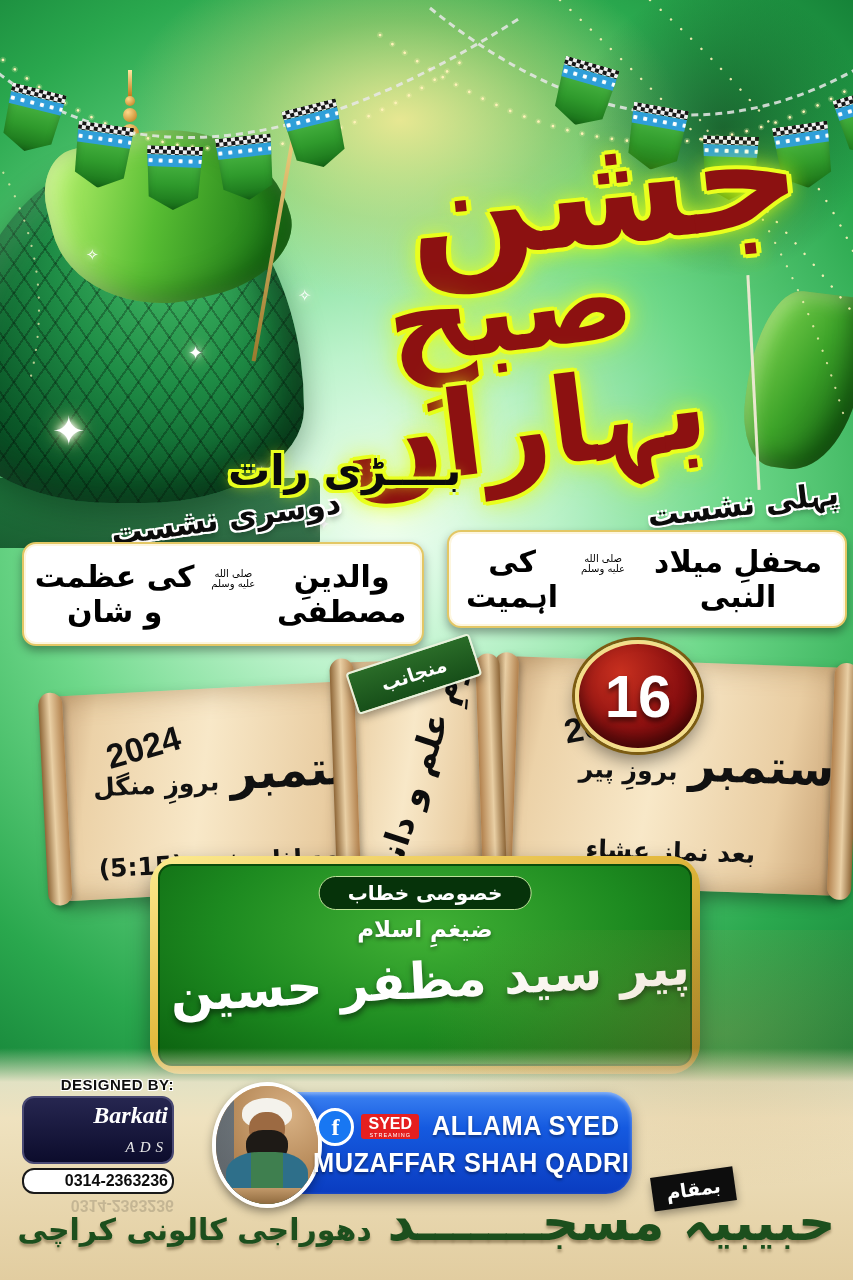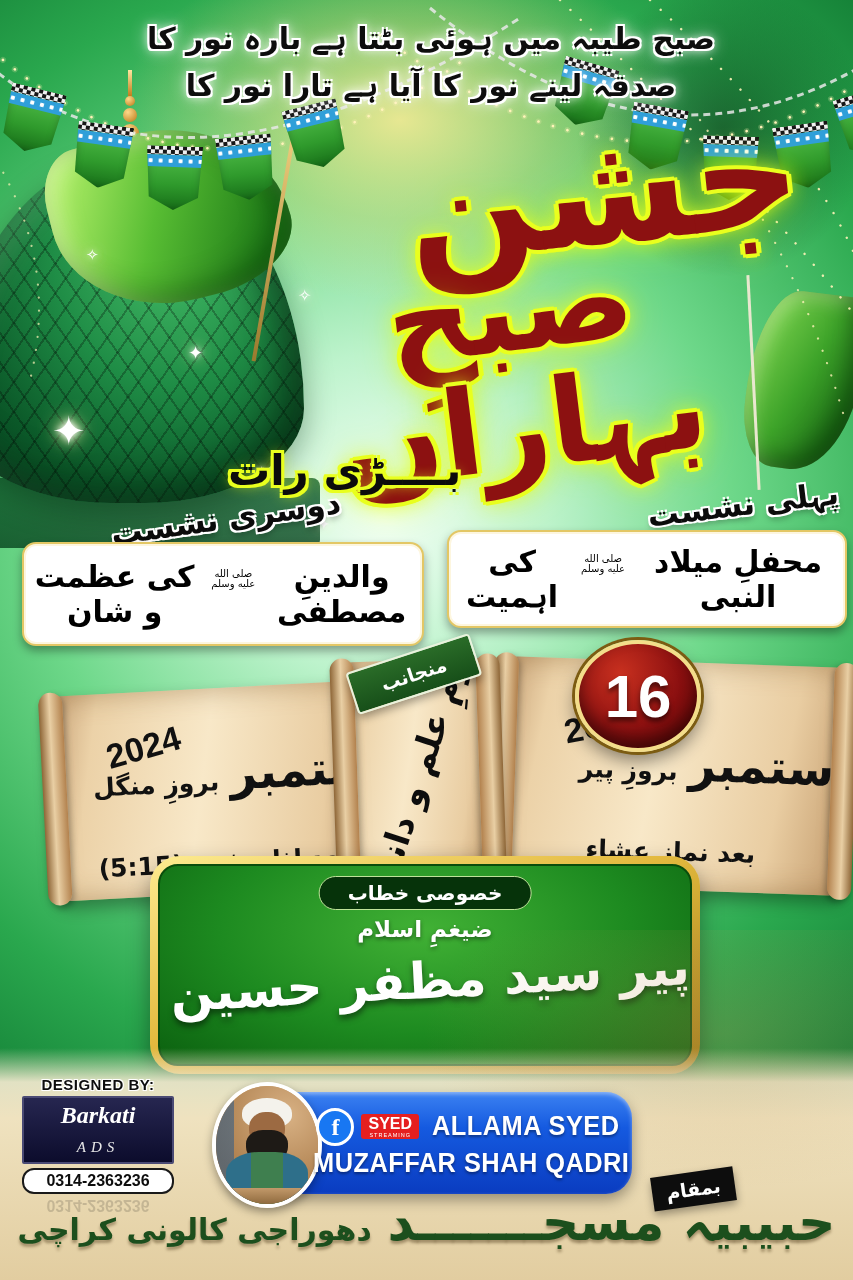--- a/index.html
+++ b/index.html
@@ -123,35 +123,35 @@
   .org-ribbon{position:absolute;left:12px;top:-8px;width:126px;height:40px;transform:rotate(-16deg);
     background:linear-gradient(#2a6c28,#174f19);border:2px solid #e9f2dd;border-radius:4px;
     display:flex;align-items:center;justify-content:center;color:#fff;font-weight:bold;font-size:19px;direction:rtl;
     box-shadow:0 4px 8px rgba(0,0,0,.35);z-index:3;}
   .org-name{position:absolute;left:50%;top:54%;transform:translate(-50%,-50%) rotate(-70deg);
     white-space:nowrap;direction:rtl;color:#0d0d0d;font-weight:bold;font-size:34px;}
 
   
   .banner-wrap{position:absolute;left:150px;top:856px;width:550px;height:218px;border-radius:30px;padding:8px;box-sizing:border-box;
     background:linear-gradient(160deg,#fdeb90 0%,#e3b93e 45%,#9a7a14 100%);box-shadow:0 10px 22px rgba(0,0,0,.38);}
-  .banner{position:relative;width:100%;height:100%;border-radius:20px;border:2px solid #0a4d0c;box-sizing:border-box;
+  .banner{position:relative;width:100%;height:100%;border-radius:14px;border:2px solid #0a4d0c;box-sizing:border-box;
     background:radial-gradient(ellipse at 50% 32%,#41b135 0%,#1d8a20 55%,#0b600f 100%);overflow:hidden;}
   .speaker-tag{position:absolute;left:50%;top:10px;transform:translateX(-50%);
     background:#06330a;border:1px solid #bfe39a;border-radius:999px;padding:4px 28px;
     color:#fff;font-weight:bold;font-size:20px;direction:rtl;white-space:nowrap;}
   .speaker-title{position:absolute;left:0;top:50px;width:100%;text-align:center;direction:rtl;
     color:#fff;font-weight:bold;font-size:23px;text-shadow:0 2px 4px rgba(0,0,0,.45);}
   .speaker-name{position:absolute;left:0;top:86px;width:100%;text-align:center;direction:rtl;transform:rotate(-3deg);
     color:#fff;font-weight:bold;font-size:50px;text-shadow:0 4px 6px rgba(0,0,0,.5);white-space:nowrap;}
 
   
-  .designer{position:absolute;left:22px;top:1076px;width:152px;text-align:center;font-family:"Liberation Sans",sans-serif;}
+  .designer{position:absolute;left:22px;top:1076px;width:152px;text-align:right;font-family:"Liberation Sans",sans-serif;}
   .designer-heading{font-weight:bold;font-size:15px;color:#0d0d0d;letter-spacing:.5px;
     text-shadow:-1px -1px 0 #fff,1px -1px 0 #fff,-1px 1px 0 #fff,1px 1px 0 #fff;}
-  .designer-box{margin-top:3px;background:linear-gradient(#262650,#0c0c2c);border:2px solid #4a4a74;border-radius:2px;padding:5px 4px 6px;}
+  .designer-box{margin-top:3px;background:linear-gradient(#262650,#0c0c2c);border:2px solid #4a4a74;border-radius:12px;padding:5px 4px 6px;}
   .designer-brand{font-family:"Liberation Serif",serif;font-style:italic;font-weight:bold;font-size:24px;color:#fff;line-height:1;}
   .designer-sub{font-family:"Liberation Serif",serif;font-style:italic;font-size:15px;color:#e8e8e8;letter-spacing:5px;margin-top:12px;}
   .designer-phone{margin-top:4px;background:#fff;border:2px solid #1a1a1a;border-radius:12px;padding:2px 4px;
     font-weight:bold;font-size:16px;color:#0d0d0d;}
   .designer-reflection{margin-top:2px;transform:scaleY(-1);opacity:.16;font-weight:bold;font-size:16px;color:#0d0d0d;}
 
   
   .livebar{position:absolute;left:228px;top:1092px;width:404px;height:102px;border-radius:26px;
     background:linear-gradient(180deg,#3c82f2 0%,#155ae0 35%,#0a3cc0 100%);
     box-shadow:0 6px 14px rgba(0,0,0,.35), inset 0 2px 4px rgba(255,255,255,.45);}
@@ -237,24 +237,20 @@
   <div class="flag" style="left:840px;top:92px;transform:rotate(-16deg);"></div>
 
   <div class="spark" style="left:52px;top:408px;font-size:40px;">✦</div>
   <div class="spark" style="left:188px;top:342px;font-size:18px;">✦</div>
   <div class="spark" style="left:298px;top:286px;font-size:16px;">✧</div>
   <div class="spark" style="left:252px;top:462px;font-size:22px;">✦</div>
   <div class="spark" style="left:122px;top:540px;font-size:14px;">✧</div>
   <div class="spark" style="left:318px;top:516px;font-size:14px;">✦</div>
   <div class="spark" style="left:86px;top:246px;font-size:15px;">✧</div>
 
-  <div class="couplet">
-    <div>صبح طیبہ میں ہوئی بٹتا ہے بارہ نور کا</div>
-    <div>صدقہ لینے نور کا آیا ہے تارا نور کا</div>
-  </div>
 
   <div class="title-jashn glowmaroon">جشن</div>
   <div class="title-subh glowmaroon">صبحِ بہاراں</div>
   <div class="bari-raat">بــــڑی رات</div>
 
   <div class="session-label label-first">پہلی نشست</div>
   <div class="session-label label-second">دوسری نشست</div>
 
   <div class="panel panel-first">
     <span>محفلِ میلاد النبی</span>

